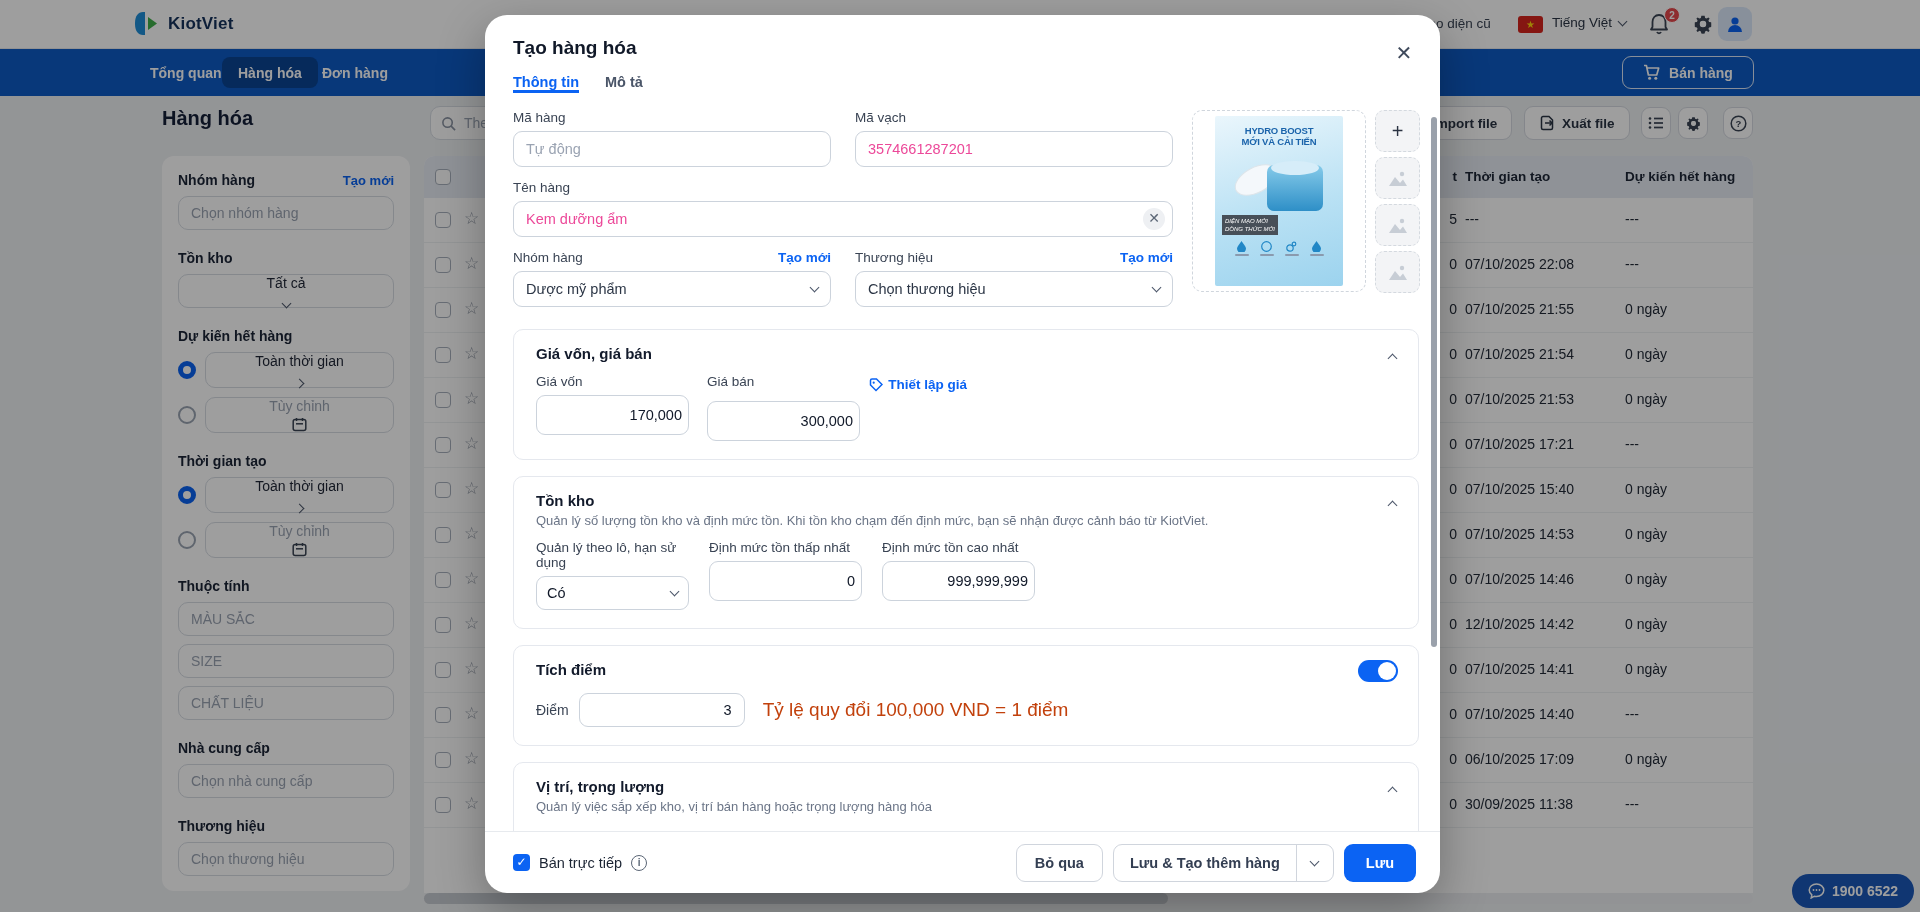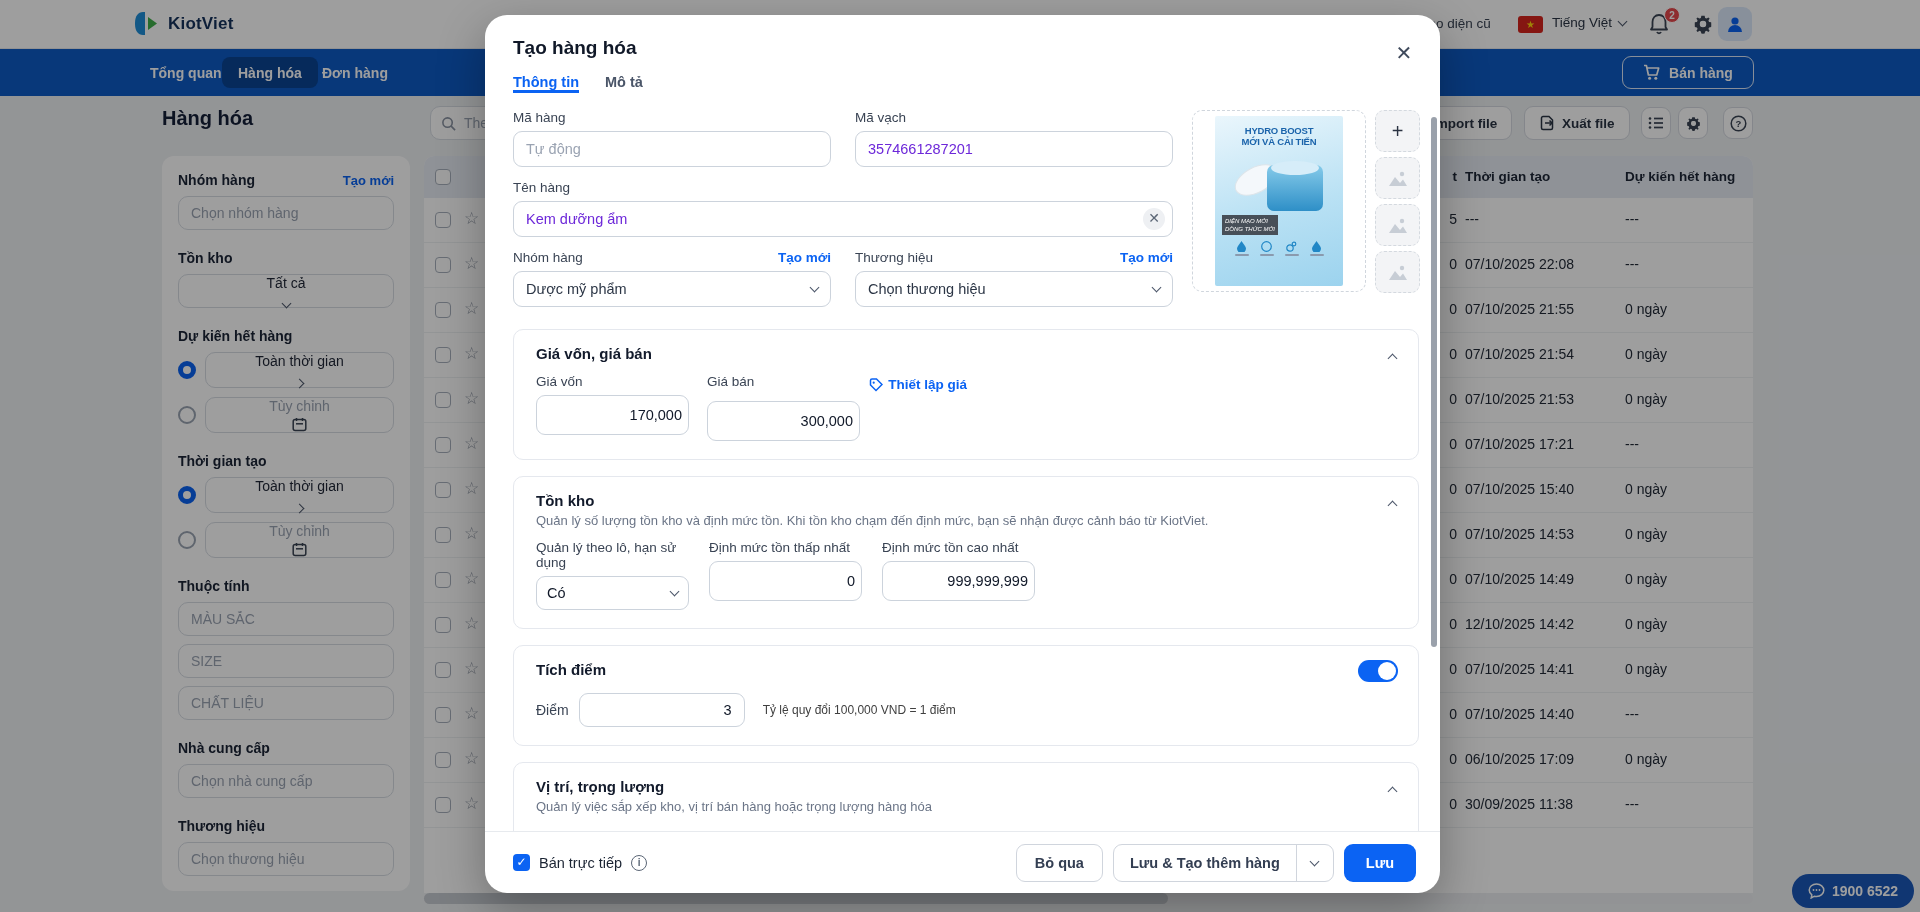--- a/index.html
+++ b/index.html
@@ -78,21 +78,21 @@
   .m-tabs{display:flex;gap:26px;padding:0 28px;margin-top:15px;border-bottom:1px solid #fff;}
   .m-tab{font-size:14.5px;font-weight:700;color:#4a5568;cursor:pointer;}
   .m-tab.active{color:var(--primary);border-bottom:3px solid var(--primary);}
   .m-body{flex:1;overflow:hidden;padding:16px 21px 0 28px;position:relative;}
   .m-scroll{position:absolute;right:3px;top:102px;width:6px;height:530px;background:#9aa1ab;border-radius:3px;z-index:5;}
 
   .m-top{display:flex;}
   .m-form{width:660px;flex:none;}
   .g2{display:grid;grid-template-columns:318px 318px;column-gap:24px;}
   .field label{display:block;font-size:13.5px;color:#3a4454;margin-bottom:6px;}
-  .tinput{width:100%;height:36px;border:1px solid #ccd3dc;border-radius:9px;padding:0 12px;font-size:14.5px;color:#6d28d9;background:#fff;}
+  .tinput{width:100%;height:36px;border:1px solid #ccd3dc;border-radius:9px;padding:0 12px;font-size:14.5px;color:#ec4899;background:#fff;}
   .tinput::placeholder{color:#9aa3b2;}
   .mt14{margin-top:13px;}
   .input-wrap{position:relative;}
   .clear{position:absolute;right:8px;top:7px;width:22px;height:22px;border-radius:50%;background:#eef0f3;color:#5b6676;font-size:14px;text-align:center;line-height:21px;cursor:pointer;}
   .lr{display:flex;justify-content:space-between;align-items:center;margin-bottom:6px;}
   .lr label{margin-bottom:0;}
   .lr a{font-size:13.5px;font-weight:600;color:var(--primary);text-decoration:none;}
   .select{width:100%;height:36px;border:1px solid #ccd3dc;border-radius:9px;padding:0 12px;display:flex;align-items:center;justify-content:space-between;font-size:14.5px;color:#2c3646;background:#fff;cursor:pointer;}
 
   .m-images{margin-left:19px;display:flex;gap:9px;}
@@ -121,21 +121,21 @@
   .c-field label{display:block;font-size:13.5px;color:#3a4454;margin-bottom:6px;}
   .c-input{width:100%;height:40px;border:1px solid #ccd3dc;border-radius:9px;padding:0 6px;font-size:14.5px;color:#101828;text-align:right;background:#fff;}
   .c-select{width:100%;height:34px;border:1px solid #ccd3dc;border-radius:9px;padding:0 10px;display:flex;align-items:center;justify-content:space-between;font-size:14.5px;color:#101828;background:#fff;}
   .lbl-link{display:flex;align-items:center;gap:5px;font-size:13.5px;font-weight:600;color:var(--primary);text-decoration:none;}
   .c-field .lr{margin-bottom:6px;}
   .toggle{position:absolute;right:20px;top:14px;width:40px;height:22px;border-radius:11px;background:var(--primary);cursor:pointer;}
   .knob{position:absolute;right:2px;top:2px;width:18px;height:18px;border-radius:50%;background:#fff;}
   .points-row{display:flex;align-items:center;margin-top:15px;}
   .points-row .plabel{font-size:14px;color:#3a4454;}
   .points-input{width:166px;margin-left:10px;height:34px;border:1px solid #ccd3dc;border-radius:9px;padding:0 12px;font-size:14.5px;color:#101828;text-align:right;}
-  .rate{margin-left:18px;font-size:12px;color:#404040;}
+  .rate{margin-left:18px;font-size:19px;color:#c2410c;}
 
   .m-foot{height:62px;border-top:1px solid #e7eaee;display:flex;align-items:center;padding:0 24px 0 28px;}
   .chk{width:17px;height:17px;background:var(--primary);border-radius:4px;color:#fff;font-size:12px;font-weight:700;text-align:center;line-height:17px;cursor:pointer;}
   .chk-lbl{margin-left:9px;font-size:14.5px;color:#1b2433;}
   .info{margin-left:9px;width:16px;height:16px;border:1.3px solid #5b6676;border-radius:50%;color:#5b6676;font-size:10px;font-weight:700;text-align:center;line-height:14px;}
   .foot-btns{margin-left:auto;display:flex;align-items:center;gap:10px;}
   .btn{height:38px;border-radius:9px;font-size:14.5px;font-weight:700;cursor:pointer;border:none;}
   .btn.ghost{border:1px solid #d0d5dd;background:#fff;color:#333e52;padding:0 18px;}
   .split{display:flex;align-items:center;height:38px;border:1px solid #d0d5dd;border-radius:9px;background:#fff;cursor:pointer;}
   .split .sp-txt{padding:0 16px;font-size:14.5px;font-weight:700;color:#333e52;}
@@ -375,21 +375,21 @@
           <span class="cbox cb"></span>
           <span class="star">☆</span>
           <span class="sliver">0</span>
           <span class="created">07/10/2025 14:53</span>
           <span class="stockout">0 ngày</span>
         </div>
         <div class="trow">
           <span class="cbox cb"></span>
           <span class="star">☆</span>
           <span class="sliver">0</span>
-          <span class="created">07/10/2025 14:49</span>
+          <span class="created">07/10/2025 14:46</span>
           <span class="stockout">0 ngày</span>
         </div>
         <div class="trow">
           <span class="cbox cb"></span>
           <span class="star">☆</span>
           <span class="sliver">0</span>
           <span class="created">12/10/2025 14:42</span>
           <span class="stockout">0 ngày</span>
         </div>
         <div class="trow">

